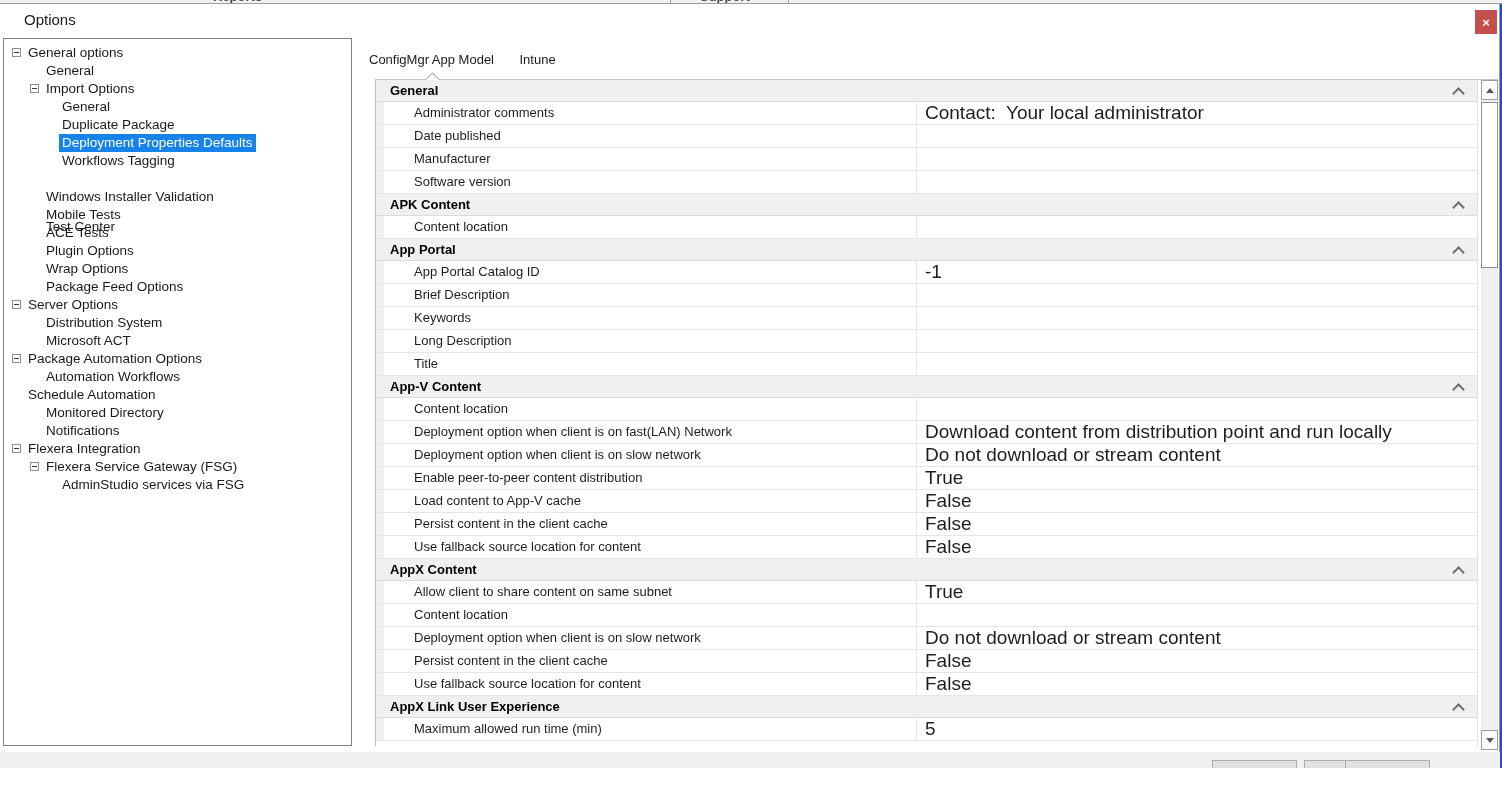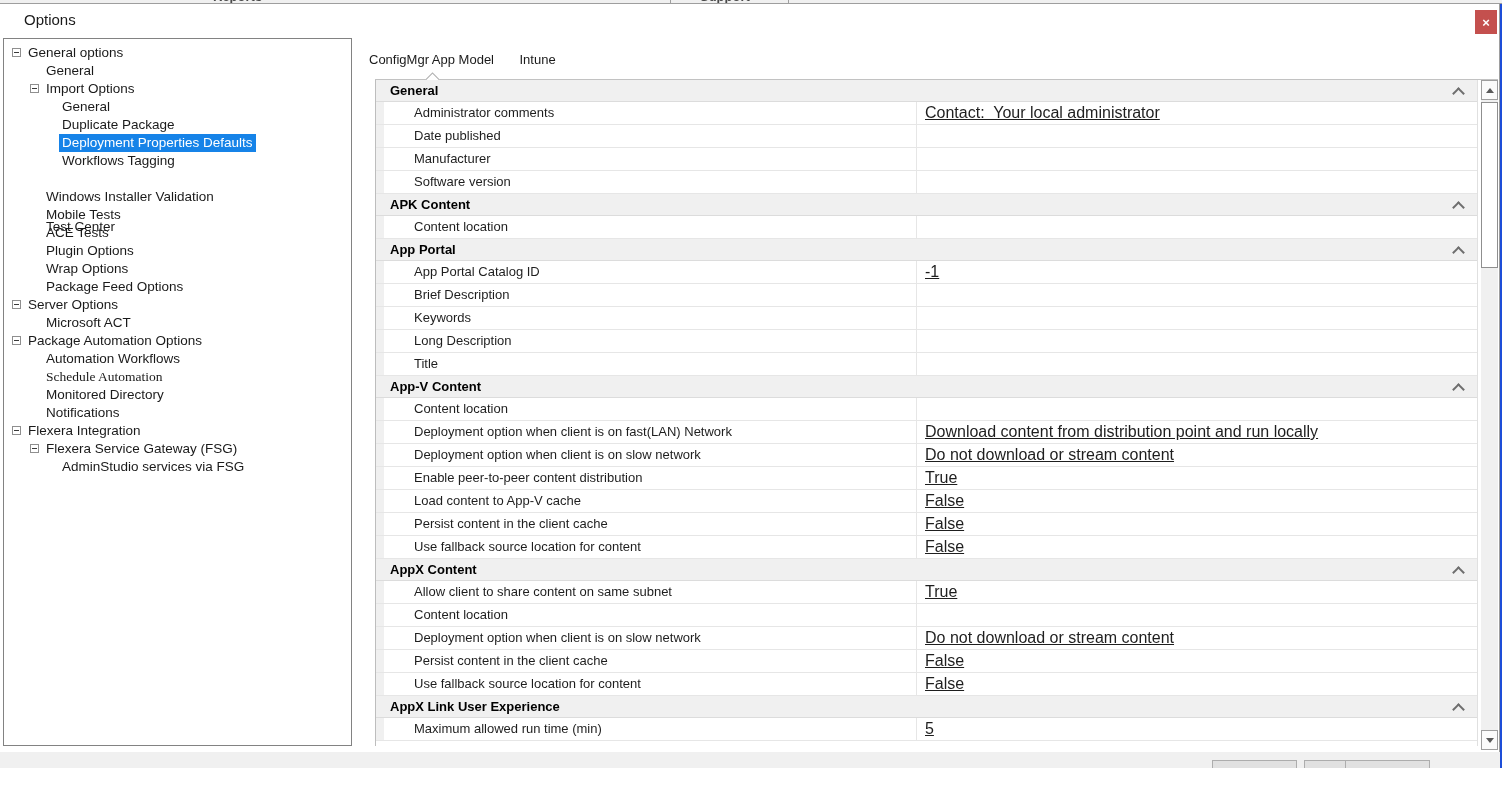--- a/index.html
+++ b/index.html
@@ -53,22 +53,22 @@
   .grid{position:absolute;left:375px;top:76px;width:1103px;height:666px;background:#fff;
         border-left:1px solid #bdbdbd;border-right:1px solid #e0e0e0;overflow:hidden;}
   .sec-header{position:relative;height:22px;background:var(--sec-bg);border-bottom:1px solid #dcdcdc;}
   .sec-title{display:inline-block;padding-left:14px;font-size:13px;font-weight:bold;line-height:21px;color:#000;}
   .chev{position:absolute;right:14px;top:9px;width:9px;height:9px;
         border-top:2px solid #6e6e6e;border-left:2px solid #6e6e6e;transform:rotate(45deg);}
   .prow{display:flex;height:23px;background:#fff;border-bottom:1px solid var(--grid-line);}
   .gutter{width:8px;background:var(--sec-bg);}
   .pname{width:533px;padding-left:30px;line-height:22px;font-size:13px;color:var(--ink);
          border-right:1px solid var(--grid-line);overflow:hidden;white-space:nowrap;}
-  .pvalue{flex:1;padding-left:8px;line-height:22px;font-size:16px;color:var(--ink);
-          overflow:hidden;white-space:pre;text-decoration:underline;}
+  .pvalue{flex:1;padding-left:8px;line-height:22px;font-size:19px;color:var(--ink);
+          overflow:hidden;white-space:pre;}
 
   
   .vscroll{position:absolute;left:1481px;top:76px;width:17px;height:670px;background:#f0f0f0;}
   .sb-btn{position:absolute;left:0;width:17px;height:20px;background:#fbfbfb;border:1px solid #9e9e9e;
           display:flex;align-items:center;justify-content:center;}
   .sb-btn.up{top:0;}
   .sb-btn.down{bottom:0;}
   .tri-up{width:0;height:0;border-left:4px solid transparent;border-right:4px solid transparent;
           border-bottom:5px solid #5a5a5a;}
   .tri-down{width:0;height:0;border-left:4px solid transparent;border-right:4px solid transparent;
@@ -113,24 +113,25 @@
         <div class="tree-row"><span class="tree-label selected" style="margin-left: 55px;">Deployment Properties Defaults</span></div>
         <div class="tree-row"><span class="tree-label" style="margin-left: 55px;">Workflows Tagging</span></div>
         <div class="tree-row"><span class="tree-label" style="margin-left: 39px; margin-top: 48px;">Test Center</span></div>
         <div class="tree-row"><span class="tree-label" style="margin-left: 39px;">Windows Installer Validation</span></div>
         <div class="tree-row"><span class="tree-label" style="margin-left: 39px;">Mobile Tests</span></div>
         <div class="tree-row"><span class="tree-label" style="margin-left: 39px;">ACE Tests</span></div>
         <div class="tree-row"><span class="tree-label" style="margin-left: 39px;">Plugin Options</span></div>
         <div class="tree-row"><span class="tree-label" style="margin-left: 39px;">Wrap Options</span></div>
         <div class="tree-row"><span class="tree-label" style="margin-left: 39px;">Package Feed Options</span></div>
         <div class="tree-row"><span class="expander" style="left: 8px;"></span><span class="tree-label" style="margin-left: 21px;">Server Options</span></div>
+        <div class="tree-row"><span class="tree-label" style="margin-left: 39px;">Distribution System</span></div>
         <div class="tree-row"><span class="tree-label" style="margin-left: 39px;">Microsoft ACT</span></div>
         <div class="tree-row"><span class="expander" style="left: 8px;"></span><span class="tree-label" style="margin-left: 21px;">Package Automation Options</span></div>
         <div class="tree-row"><span class="tree-label" style="margin-left: 39px;">Automation Workflows</span></div>
-        <div class="tree-row"><span class="tree-label" style="margin-left: 39px; font-family: Liberation Serif, serif;">Schedule Automation</span></div>
+        <div class="tree-row"><span class="tree-label" style="margin-left: 21px;">Schedule Automation</span></div>
         <div class="tree-row"><span class="tree-label" style="margin-left: 39px;">Monitored Directory</span></div>
         <div class="tree-row"><span class="tree-label" style="margin-left: 39px;">Notifications</span></div>
         <div class="tree-row"><span class="expander" style="left: 8px;"></span><span class="tree-label" style="margin-left: 21px;">Flexera Integration</span></div>
         <div class="tree-row"><span class="expander" style="left: 26px;"></span><span class="tree-label" style="margin-left: 39px;">Flexera Service Gateway (FSG)</span></div>
         <div class="tree-row"><span class="tree-label" style="margin-left: 55px;">AdminStudio services via FSG</span></div>
       </div>
 
     <div class="tabs">
       <span class="tab active">ConfigMgr App Model</span>
       <span class="tab">Intune</span>

